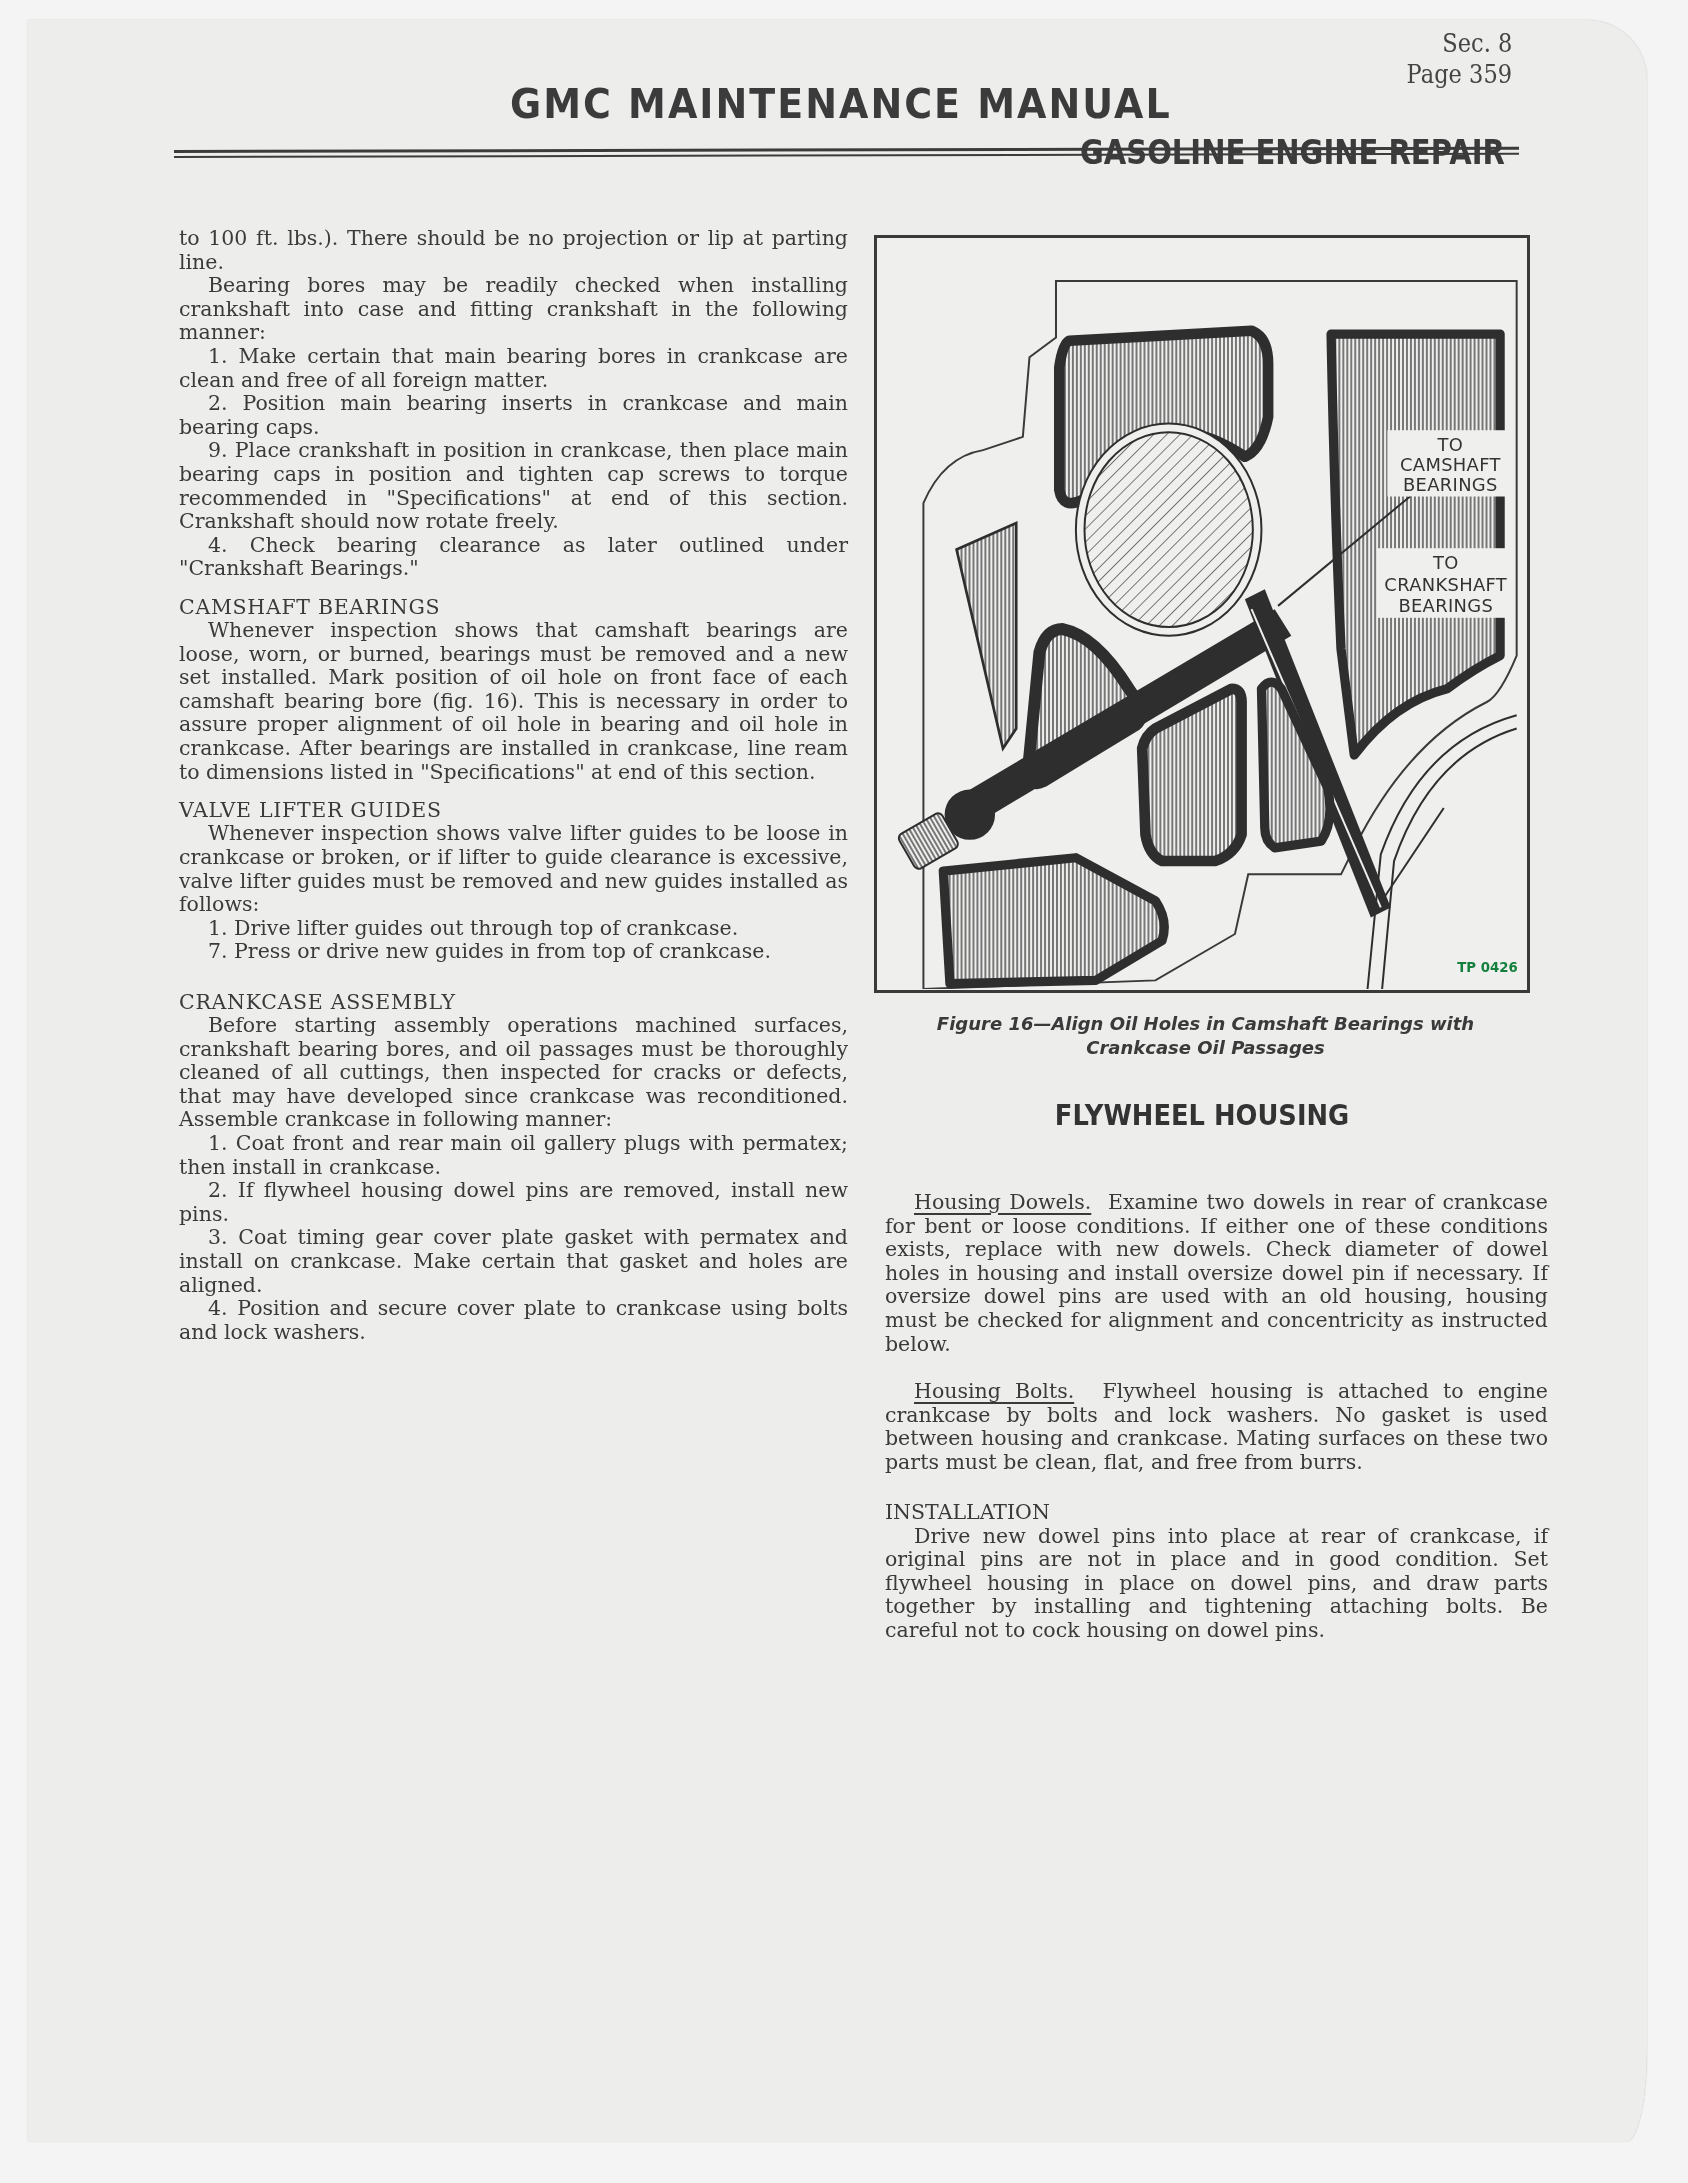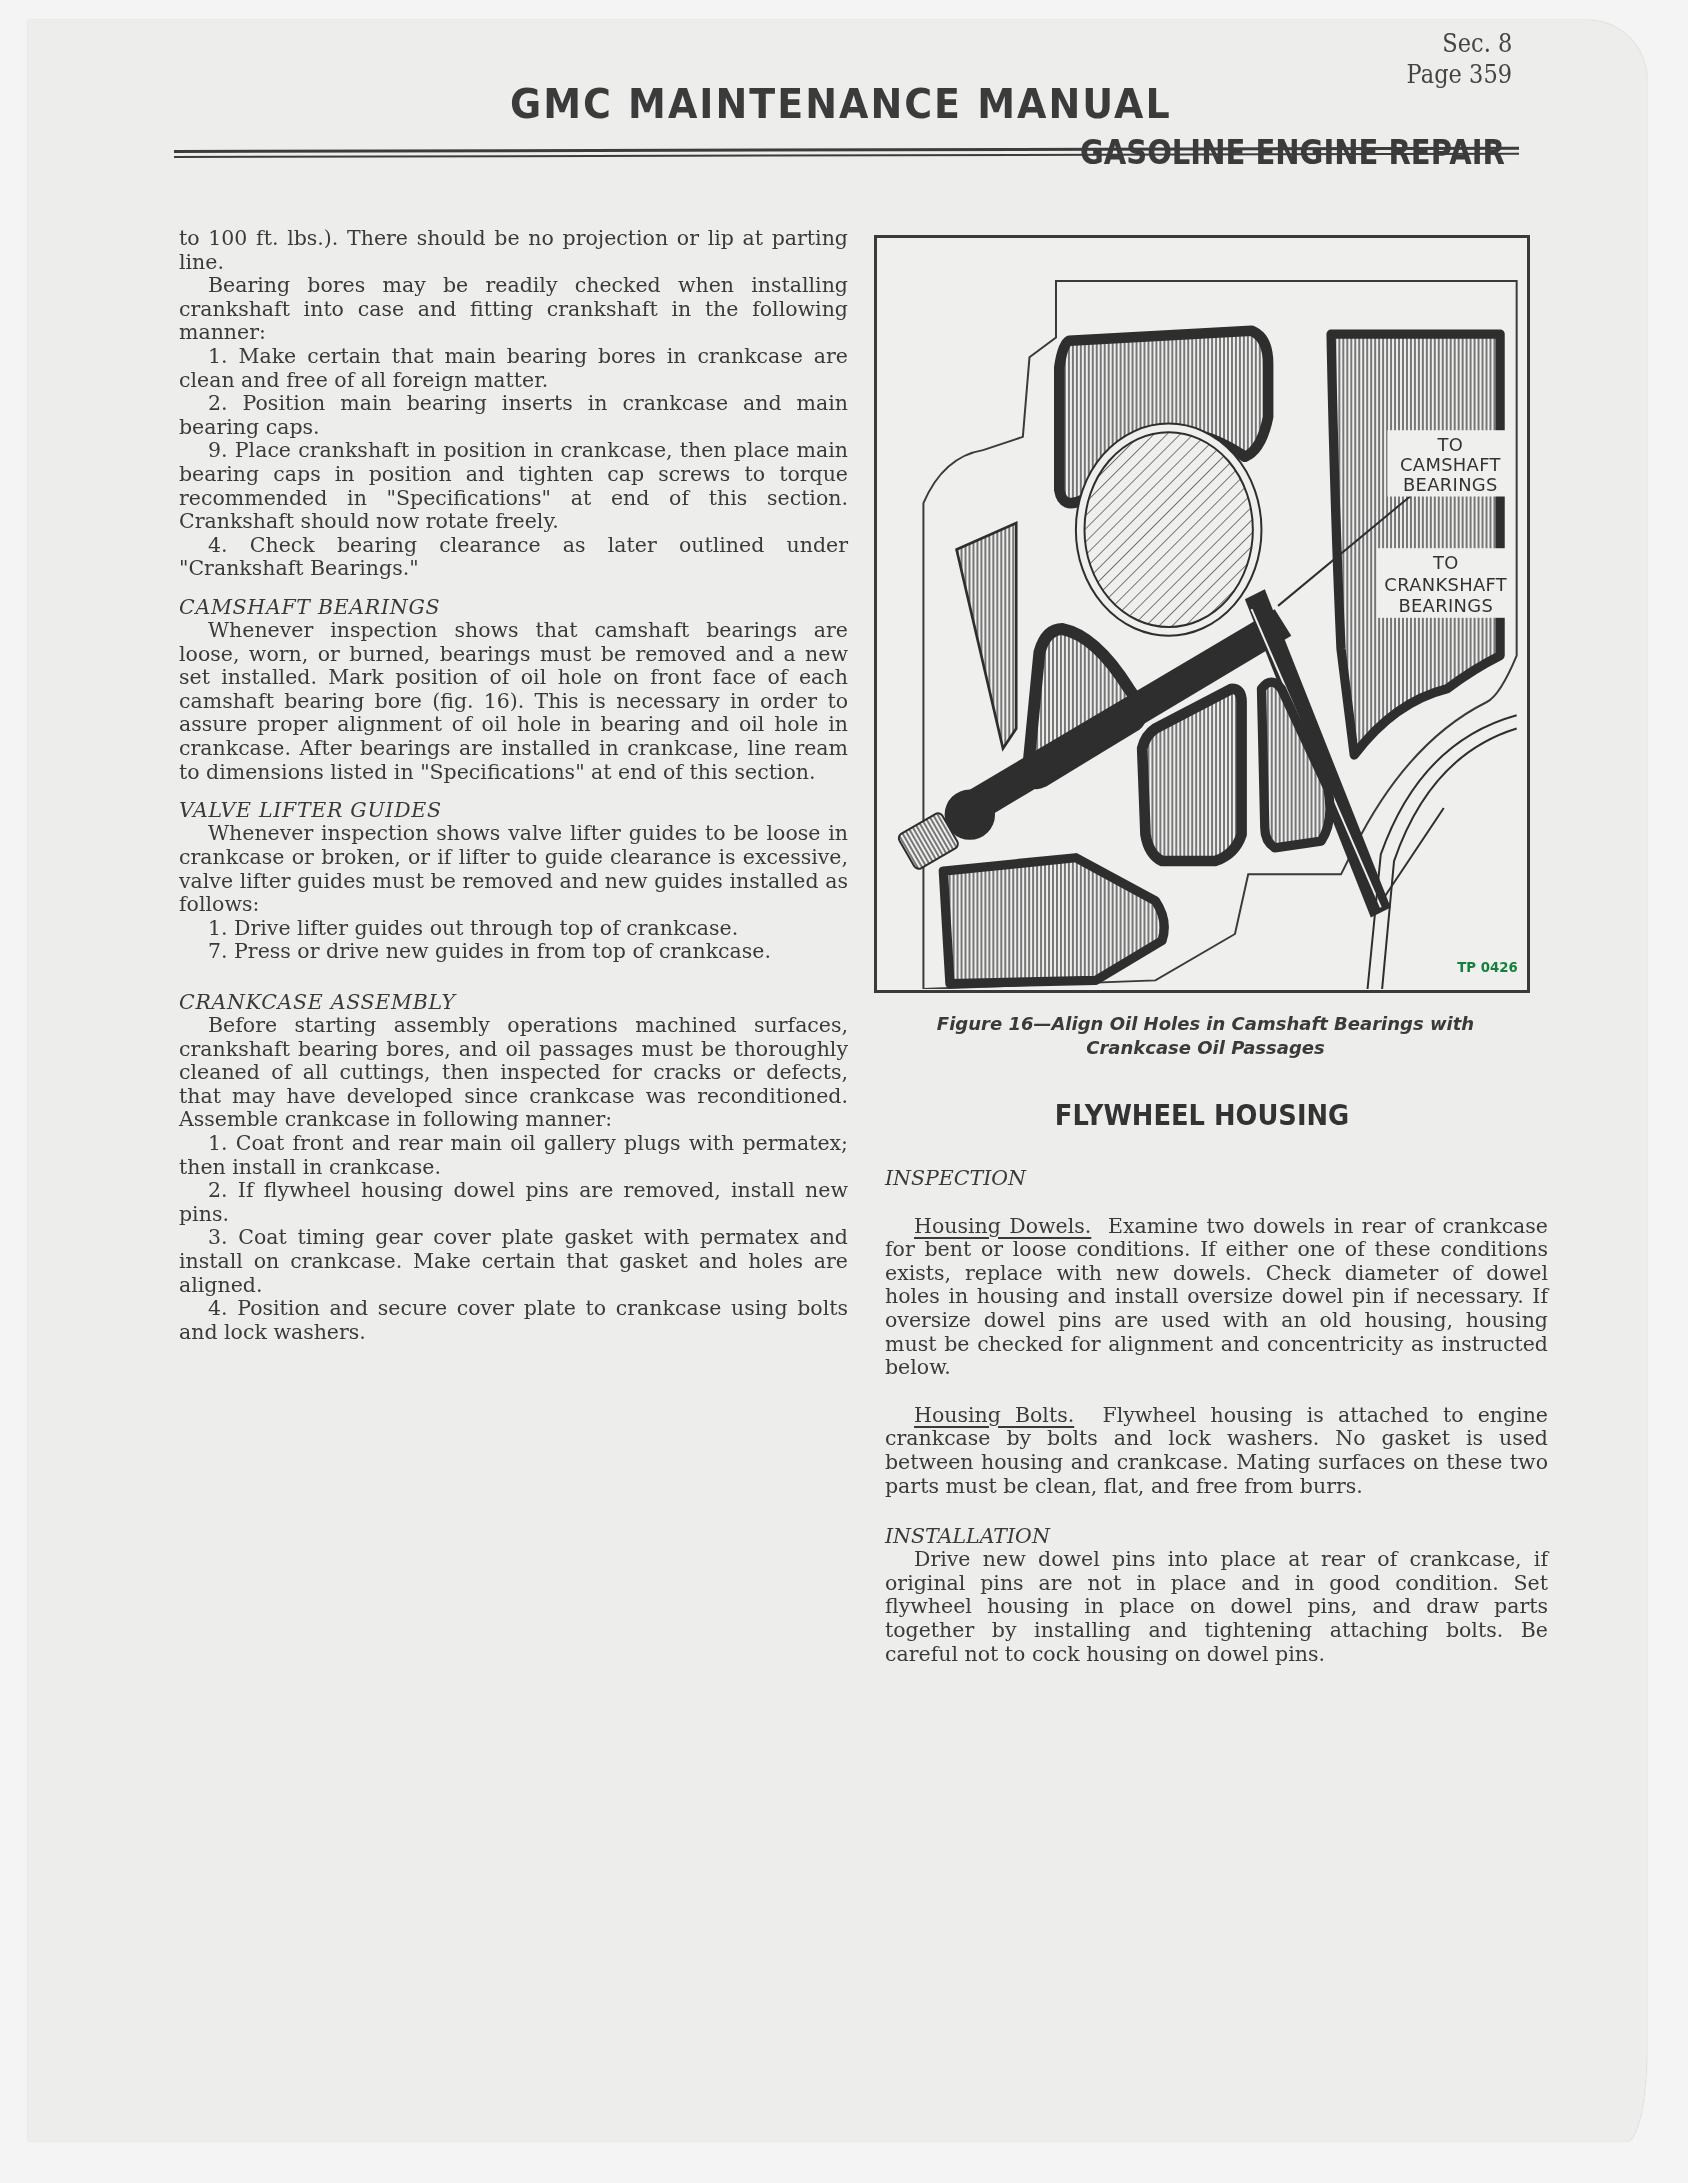--- a/index.html
+++ b/index.html
@@ -38,21 +38,21 @@
     font-family: "DejaVu Sans", "Liberation Sans", sans-serif;
     font-weight: bold; font-size: 33px; color: #3b3b3b; white-space: nowrap;
     transform: scaleX(0.88); transform-origin: right top;
   }
   .col {
     position: absolute; font-size: 20.5px; line-height: 23.6px; color: #3a3a3a;
     text-align: justify; text-align-last: left;
   }
   .col p { margin: 0; }
   .col .ind { text-indent: 29px; }
-  .col .h { text-align: left; letter-spacing: 0.7px; font-size: 20.5px; margin-top: 12px; font-style: italic; }
+  .col .h { text-align: left; letter-spacing: 0.7px; font-size: 20.5px; margin-top: 12px; }
   .col u { text-decoration-thickness: 2px; text-underline-offset: 4px; }
   .left-col { left: 179px; top: 227px; width: 669px; }
   .right-col { left: 885px; top: 1167px; width: 663px; }
   .figure-box {
     left: 874px; top: 235px; width: 656px; height: 758px;
     border: 3.3px solid #3a3a3a; box-sizing: border-box; background: #efefee;
     overflow: hidden;
   }
   .fig-id {
     right: 9.3px; bottom: 14.6px; font-family: "DejaVu Sans", sans-serif;
@@ -168,21 +168,20 @@
 </div>
 
 <div class="abs caption">
   <div>Figure 16—Align Oil Holes in Camshaft Bearings with</div>
   <div>Crankcase Oil Passages</div>
 </div>
 
 <div class="abs section-title">FLYWHEEL HOUSING</div>
 
 <div class="col right-col">
-  <p class="h" style="margin-top:0; letter-spacing:0">INSPECTION</p>
   <p class="ind" style="margin-top:24px">
     <u>Housing Dowels.</u>&nbsp;
     <span>Examine two dowels in rear of crankcase for bent or loose conditions. If either one of these conditions exists, replace with new dowels. Check diameter of dowel holes in housing and install oversize dowel pin if necessary. If oversize dowel pins are used with an old housing, housing must be checked for alignment and concentricity as instructed below.</span>
   </p>
   <p class="ind" style="margin-top:24px">
     <u>Housing Bolts.</u>&nbsp;
     <span>Flywheel housing is attached to engine crankcase by bolts and lock washers. No gasket is used between housing and crankcase. Mating surfaces on these two parts must be clean, flat, and free from burrs.</span>
   </p>
   <p class="h" style="margin-top:26.5px; letter-spacing:0">INSTALLATION</p>
   <p class="ind">Drive new dowel pins into place at rear of crankcase, if original pins are not in place and in good condition. Set flywheel housing in place on dowel pins, and draw parts together by installing and tightening attaching bolts. Be careful not to cock housing on dowel pins.</p>

